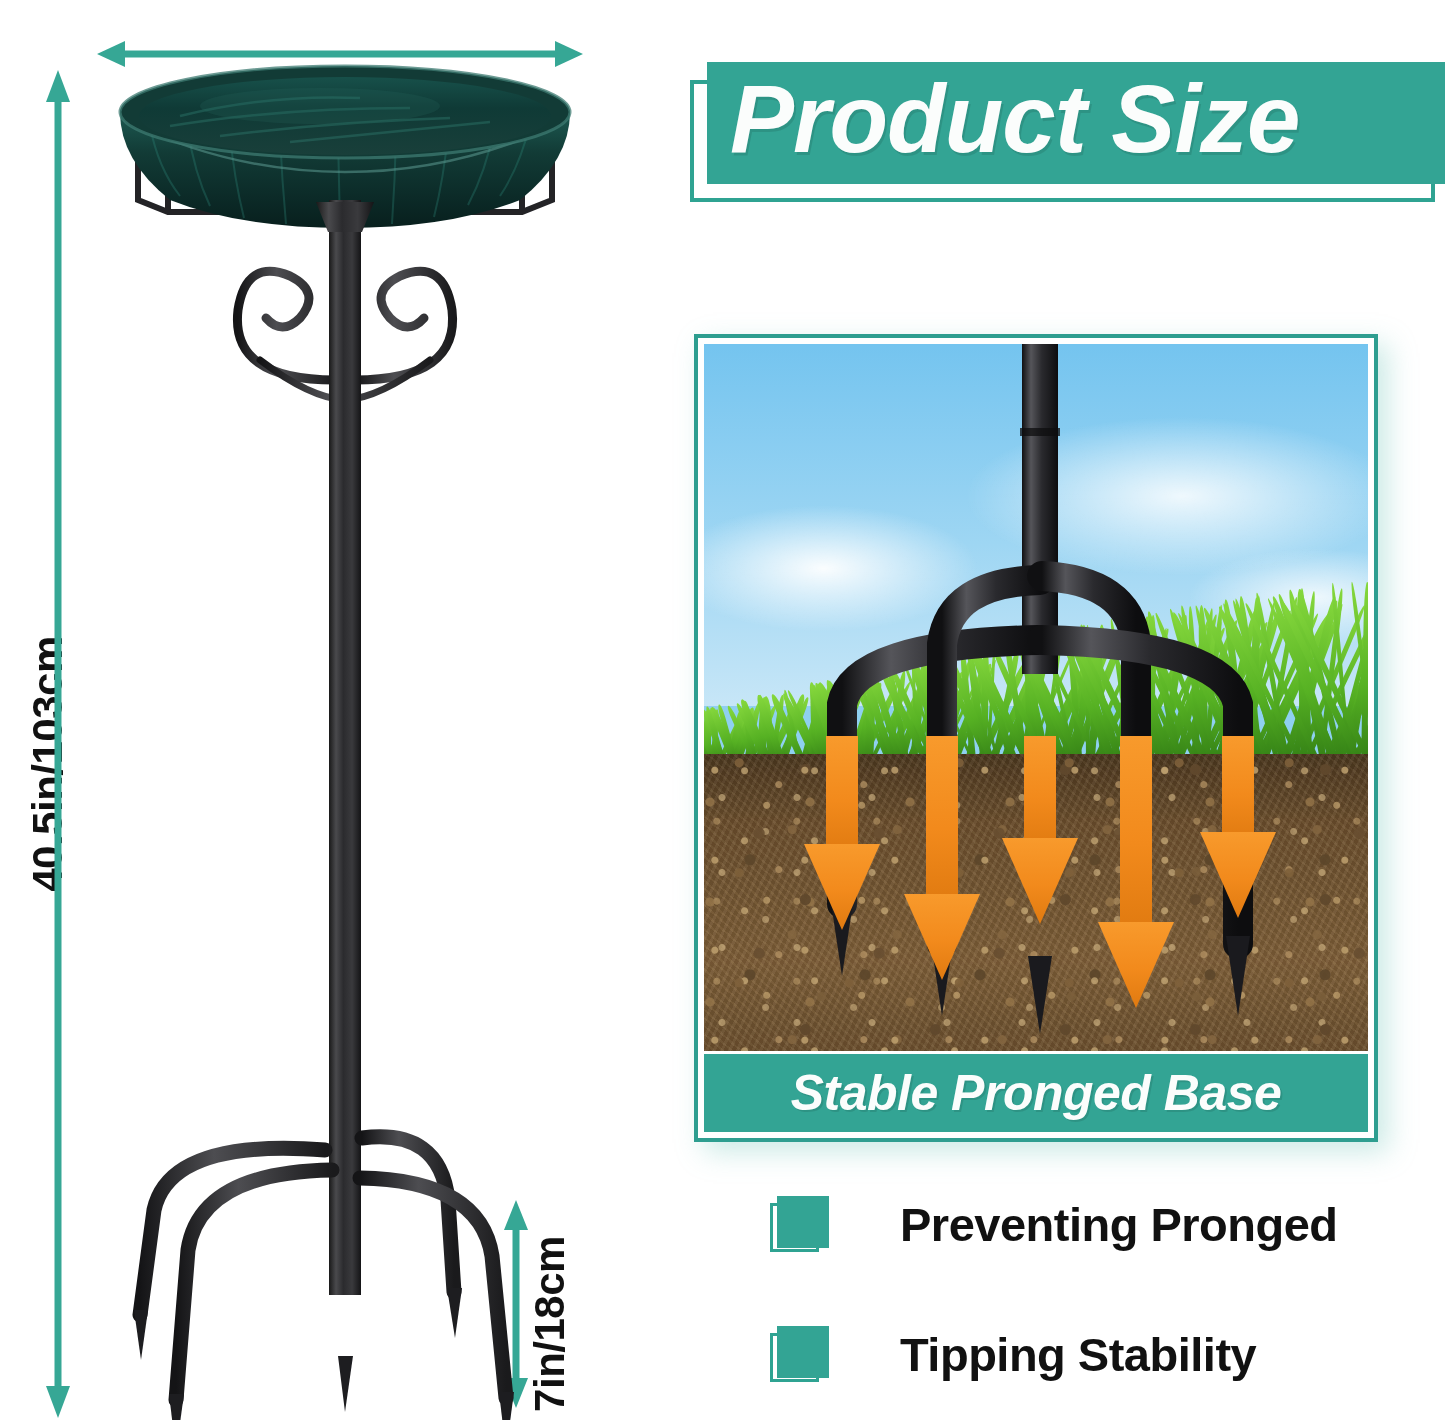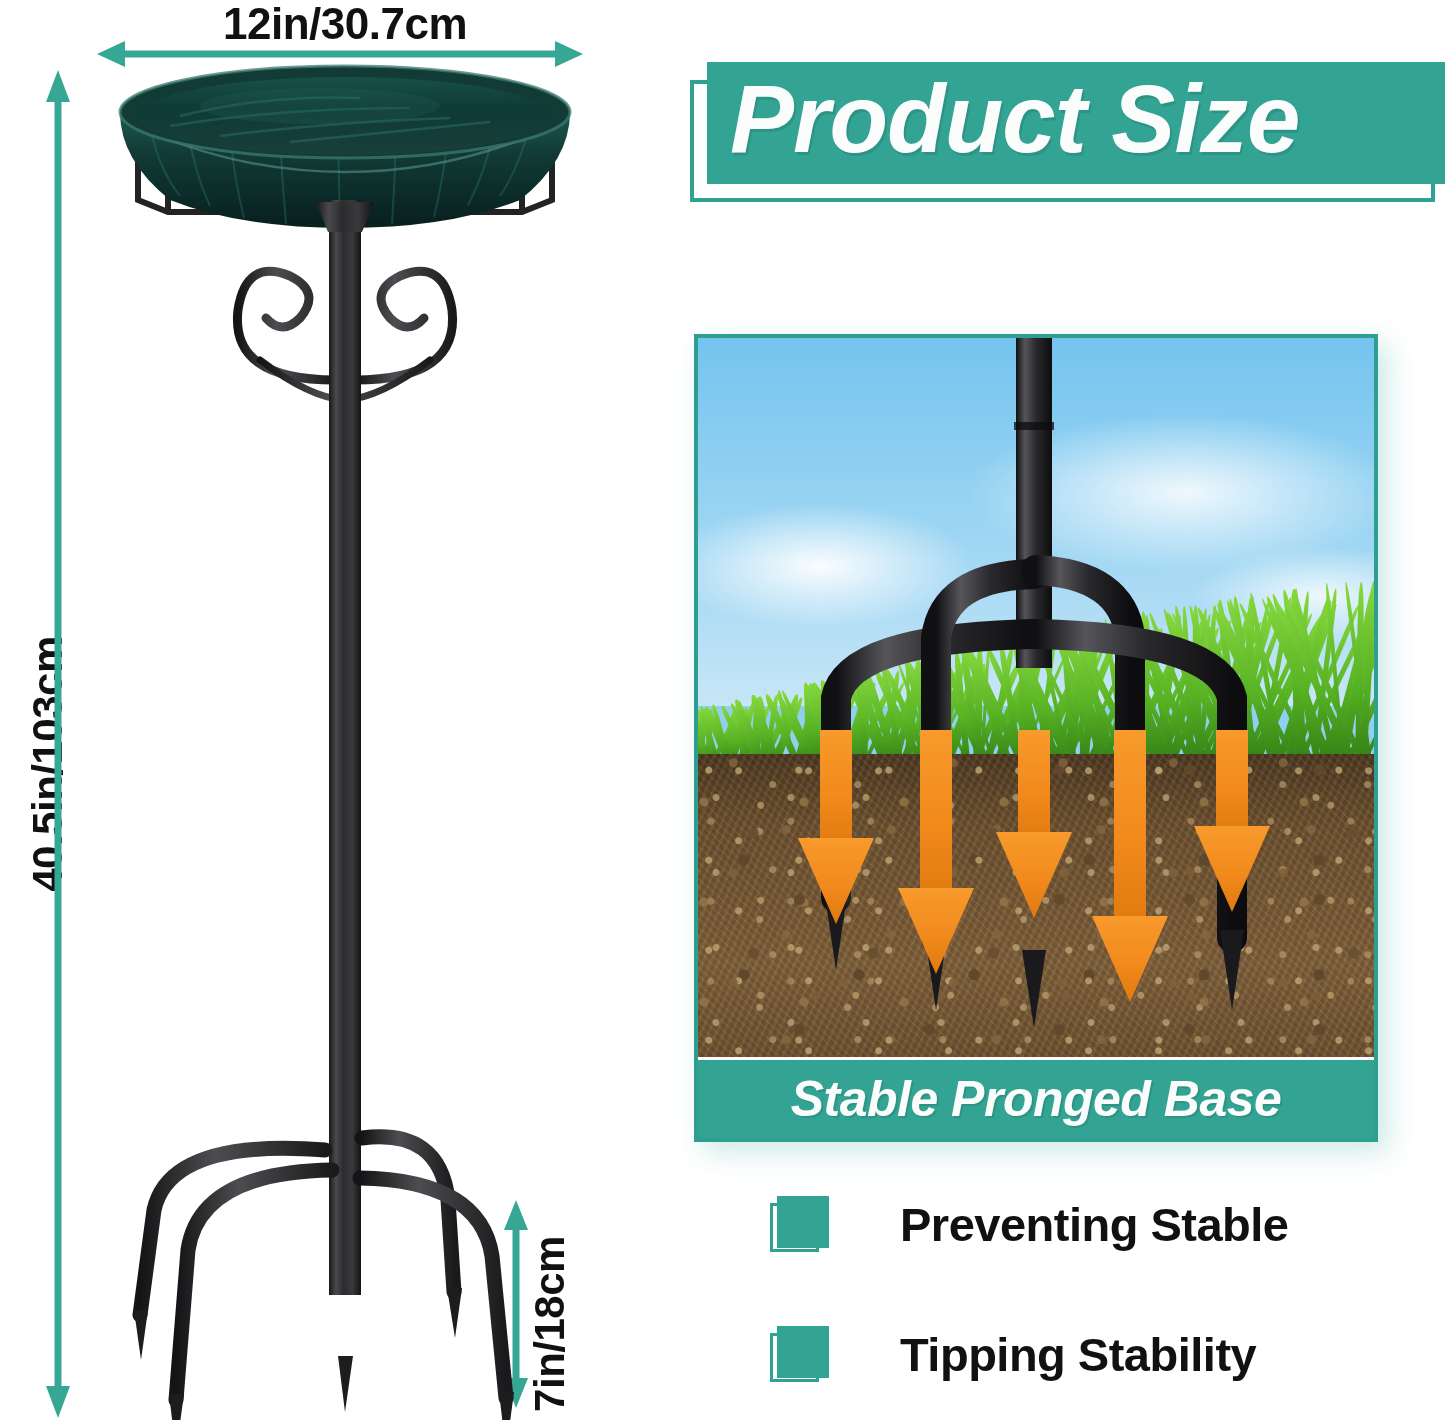--- a/index.html
+++ b/index.html
@@ -98,20 +98,21 @@
 
   
   #photo-panel {
     left: 694px;
     top: 334px;
     width: 684px;
     height: 808px;
     border: 4px solid #2e9e90;
     box-sizing: border-box;
     background: #ffffff;
+    padding: 6px;
     box-shadow: 10px 10px 26px rgba(120,200,190,0.38);
   }
   #photo-inner {
     position: relative;
     width: 100%;
     height: 100%;
     overflow: hidden;
     background: #8fd0f0;
   }
   
@@ -206,21 +207,20 @@
     color: #111111;
     white-space: nowrap;
     letter-spacing: -0.5px;
   }
 </style>
 </head>
 <body>
 
 <div id="page">
 
-  <div class="abs dim-label" id="dim-top-label">12in/30.7cm</div>
 
   <div class="abs dim-label" id="dim-left-label">40.5in/103cm</div>
 
   <div class="abs dim-label" id="dim-right-label">7in/18cm</div>
 
   <svg class="arrow-svg" style="left:95px; top:34px;" width="490" height="40" viewBox="0 0 490 40">
     <line x1="22" y1="20" x2="468" y2="20" stroke="#36a795" stroke-width="7"></line>
     <polygon points="2,20 30,7 30,33" fill="#36a795"></polygon>
     <polygon points="488,20 460,7 460,33" fill="#36a795"></polygon>
   </svg>
@@ -640,21 +640,21 @@
         <div class="cap-text">Stable Pronged Base</div>
       </div>
     </div>
   </div>
 
   <div class="feature-row" style="top:1196px;">
     <div class="bullet-box">
       <div class="bb-outline"></div>
       <div class="bb-fill"></div>
     </div>
-    <div class="feature-label">Preventing Stable</div>
+    <div class="feature-label">Preventing Pronged</div>
   </div>
 
   <div class="feature-row" style="top:1326px;">
     <div class="bullet-box">
       <div class="bb-outline"></div>
       <div class="bb-fill"></div>
     </div>
     <div class="feature-label">Tipping Stability</div>
   </div>
 

